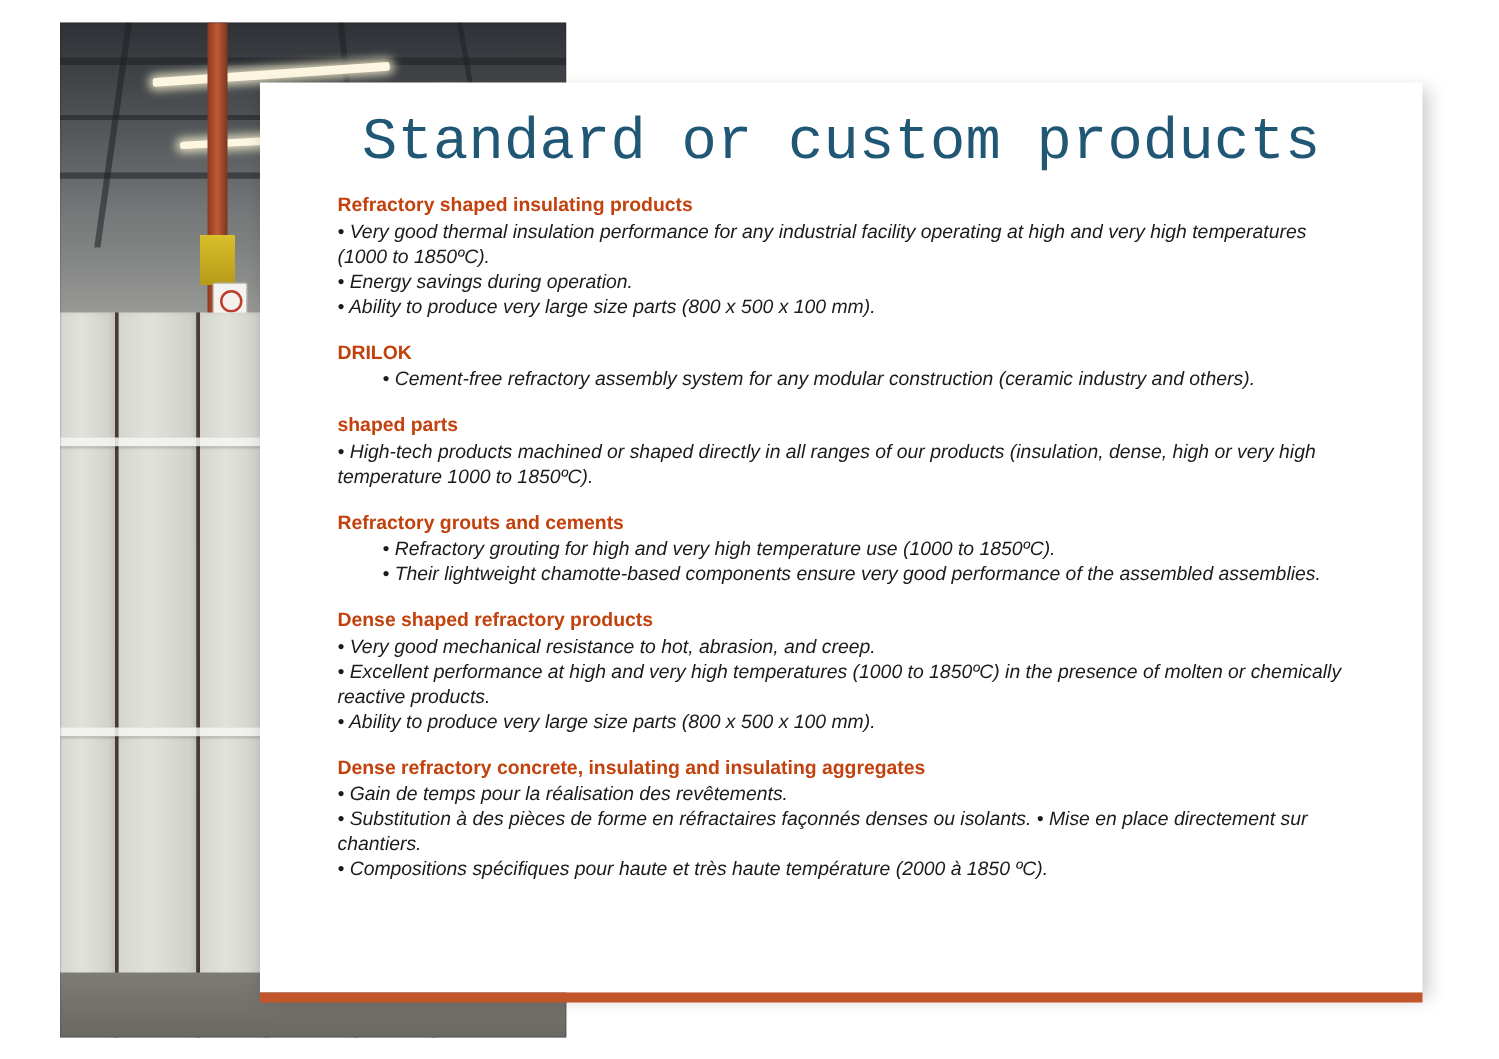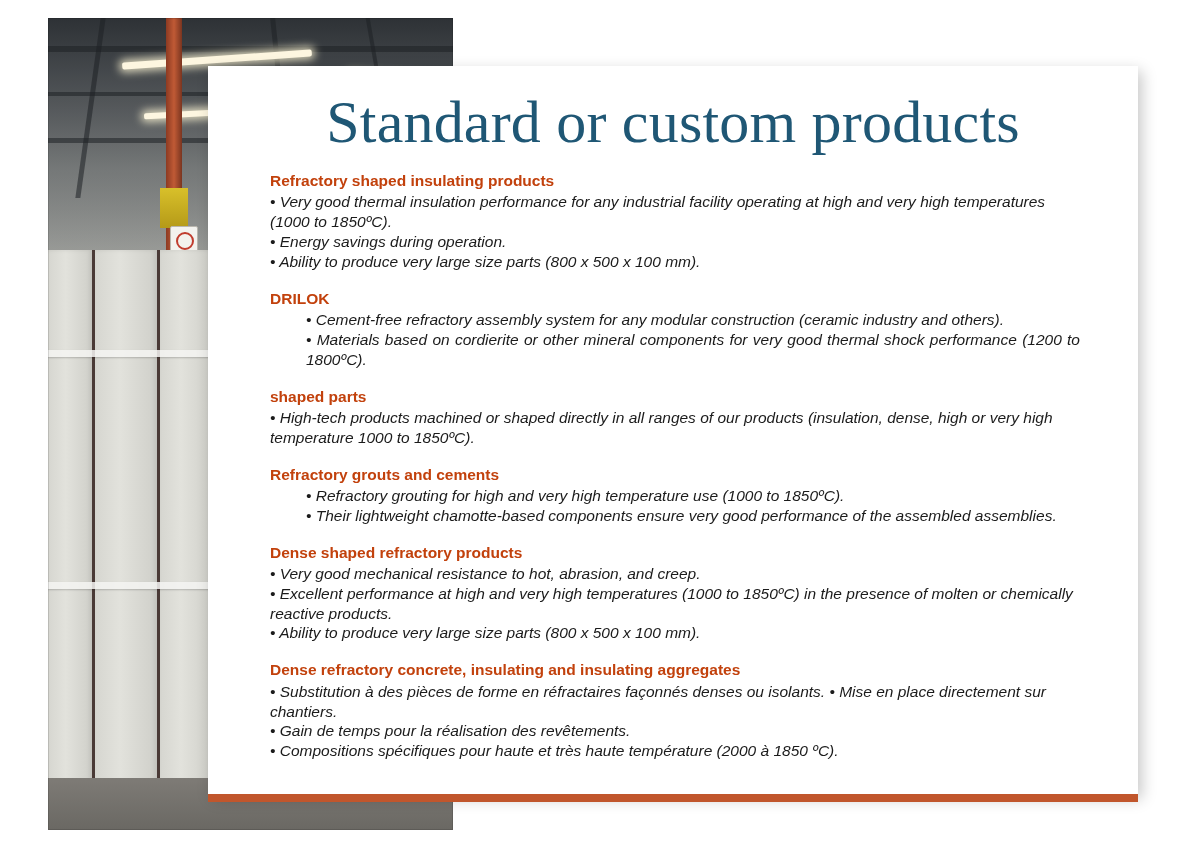--- a/index.html
+++ b/index.html
@@ -145,22 +145,22 @@
     position: absolute;
     left: 208px;
     top: 794px;
     width: 930px;
     height: 8px;
     background: #c1562c;
   }
 
   .title {
     text-align: center;
-    font-family: Liberation Serif, serif;
-    font-size: 60px;
+    font-family: Liberation Mono, monospace;
+    font-size: 47px;
     color: #1f5775;
     letter-spacing: 0.2px;
     margin: 0;
     padding: 22px 0 6px 0;
     font-weight: 400;
   }
 
   .content {
     padding: 8px 58px 0 62px;
   }
@@ -230,21 +230,20 @@
         <p>• Very good thermal insulation performance for any industrial facility operating at high and very high temperatures (1000 to 1850ºC).</p>
         <p>• Energy savings during operation.</p>
         <p>• Ability to produce very large size parts (800 x 500 x 100 mm).</p>
       </div>
     </div>
 
     <div class="section">
       <div class="sec-head">DRILOK</div>
       <div class="sec-body justify">
         <p>• Cement-free refractory assembly system for any modular construction (ceramic industry and others).</p>
-        <p>• Materials based on cordierite or other mineral components for very good thermal shock performance (1200 to 1800ºC).</p>
       </div>
     </div>
 
     <div class="section">
       <div class="sec-head">shaped parts</div>
       <div class="sec-body">
         <p>• High-tech products machined or shaped directly in all ranges of our products (insulation, dense, high or very high temperature 1000 to 1850ºC).</p>
       </div>
     </div>
 
@@ -261,22 +260,22 @@
       <div class="sec-body">
         <p>• Very good mechanical resistance to hot, abrasion, and creep.</p>
         <p>• Excellent performance at high and very high temperatures (1000 to 1850ºC) in the presence of molten or chemically reactive products.</p>
         <p>• Ability to produce very large size parts (800 x 500 x 100 mm).</p>
       </div>
     </div>
 
     <div class="section">
       <div class="sec-head">Dense refractory concrete, insulating and insulating aggregates</div>
       <div class="sec-body">
+        <p>• Gain de temps pour la réalisation des revêtements.</p>
         <p>• Substitution à des pièces de forme en réfractaires façonnés denses ou isolants. • Mise en place directement sur chantiers.</p>
-        <p>• Gain de temps pour la réalisation des revêtements.</p>
         <p>• Compositions spécifiques pour haute et très haute température (2000 à 1850 ºC).</p>
       </div>
     </div>
 
   </div>
 </div>
 
 <div class="card-rule"></div>
 
 </body></html>

